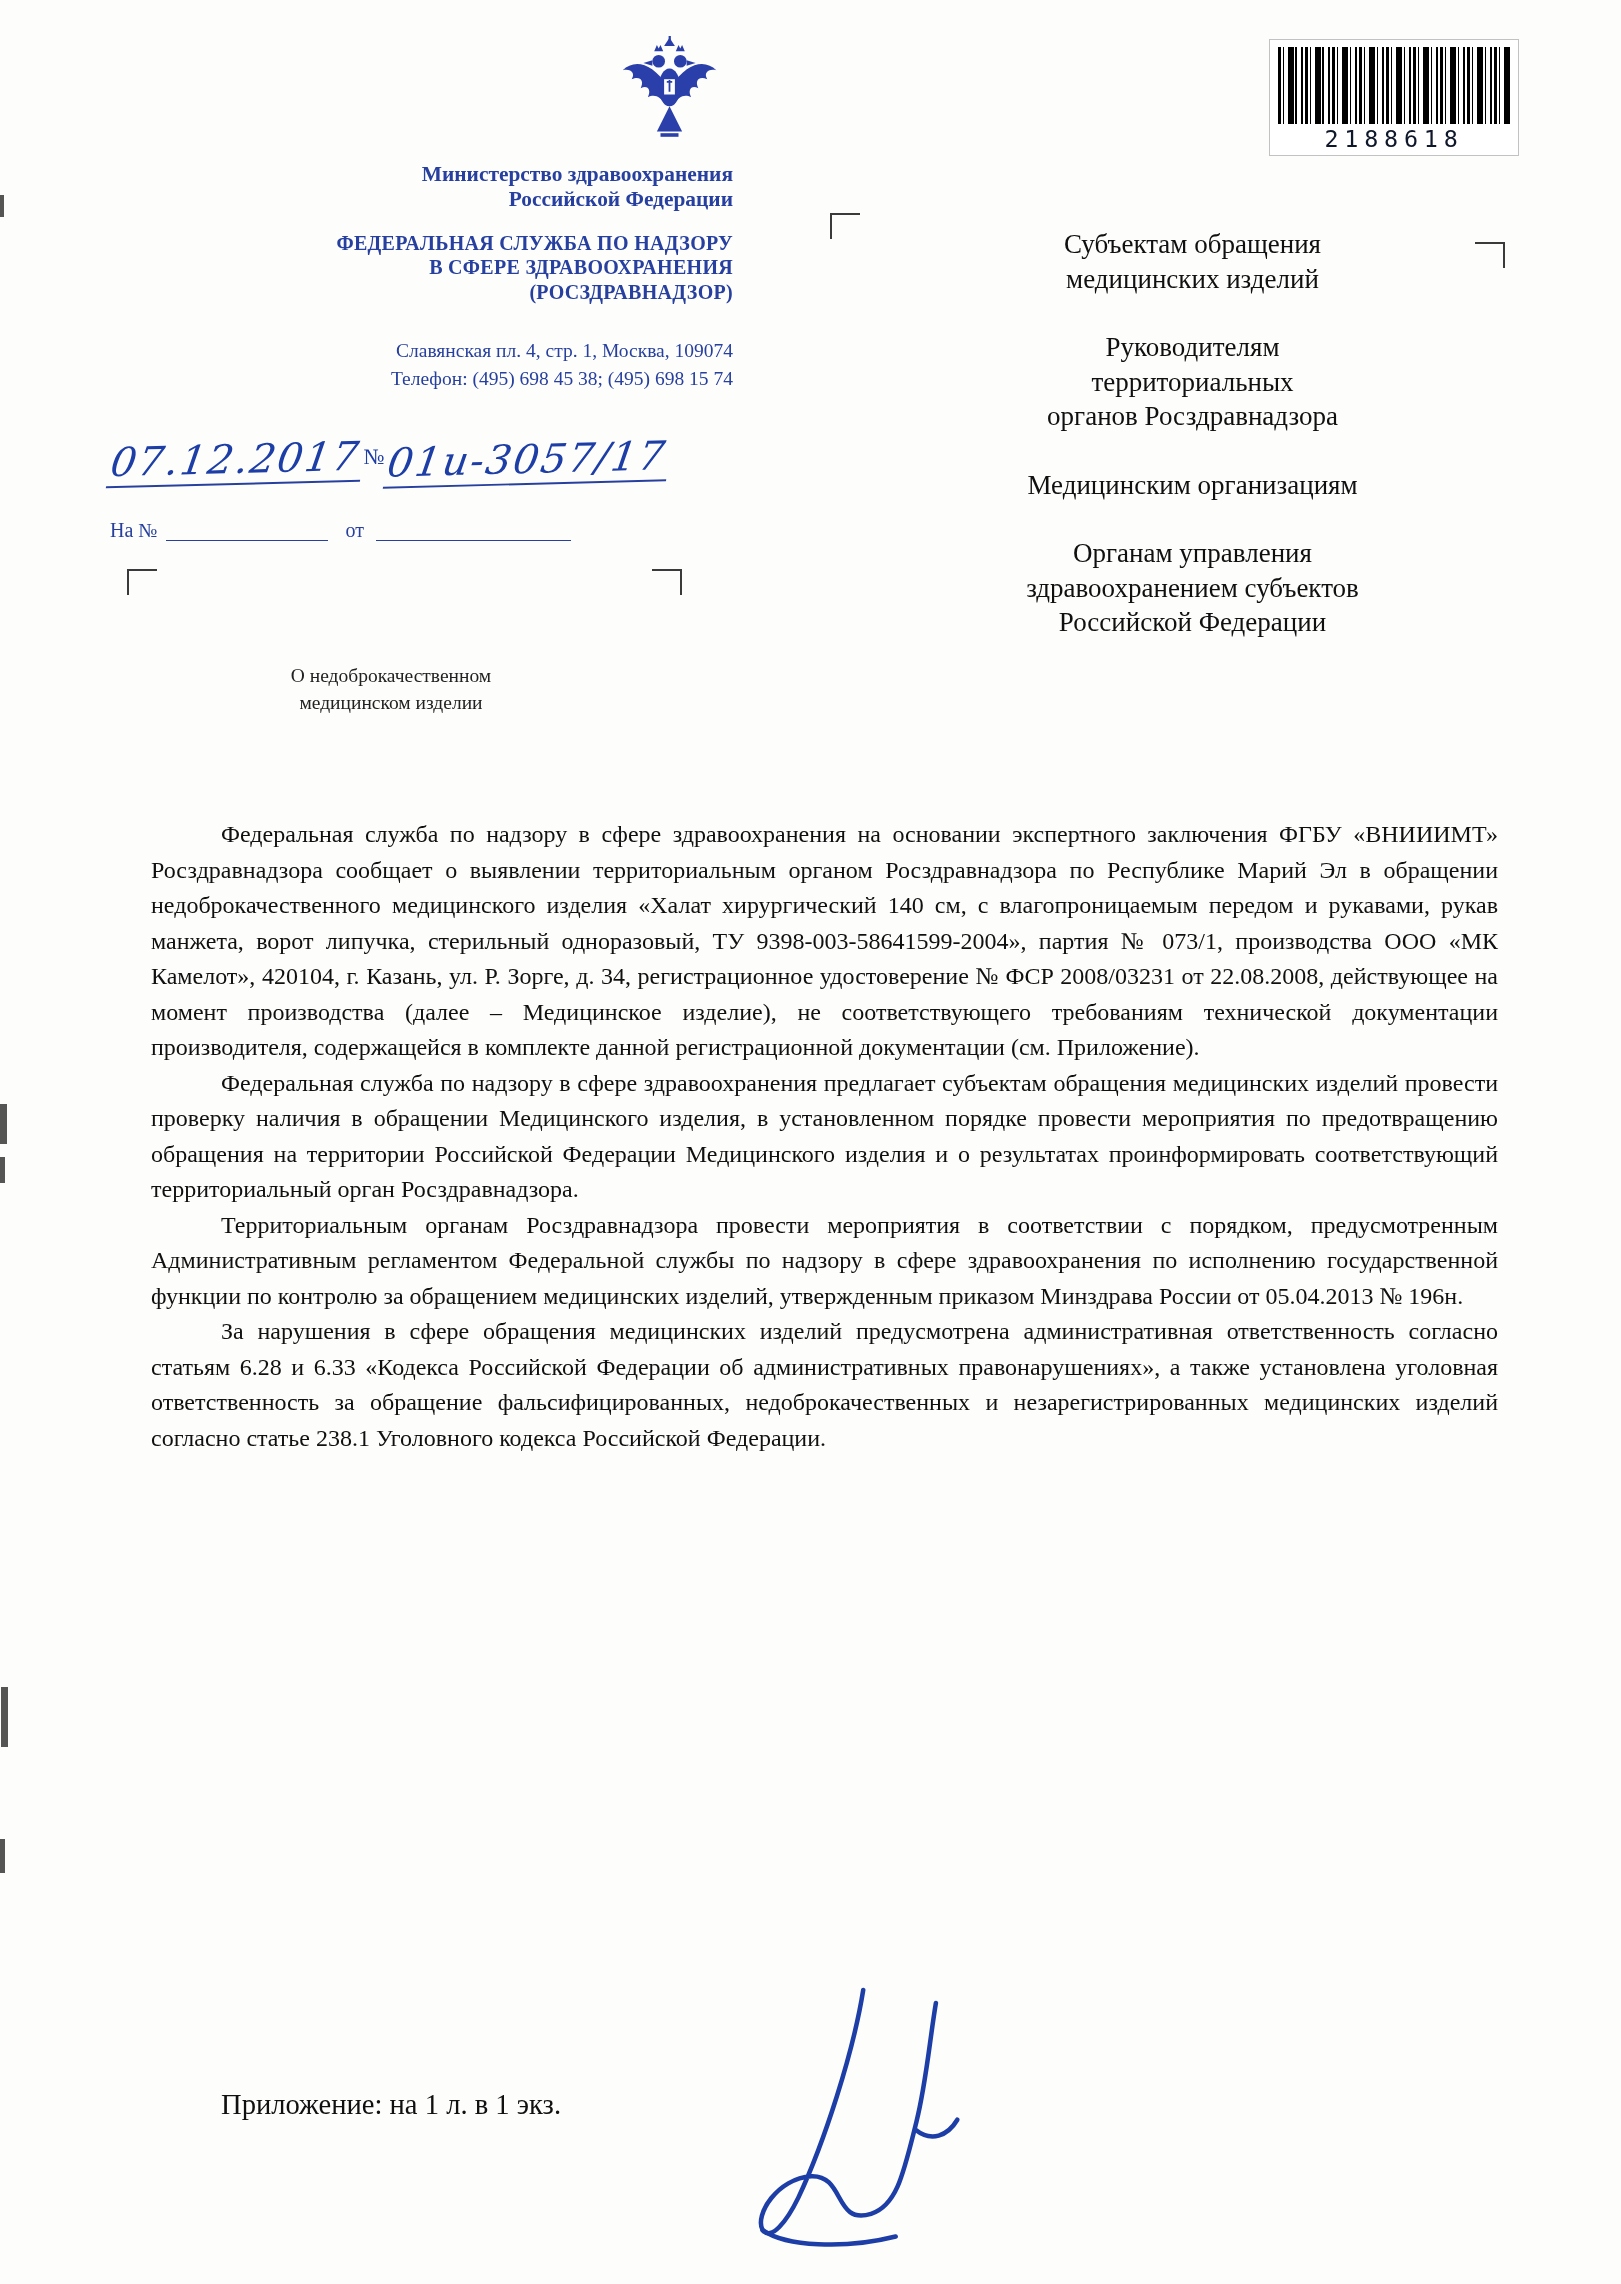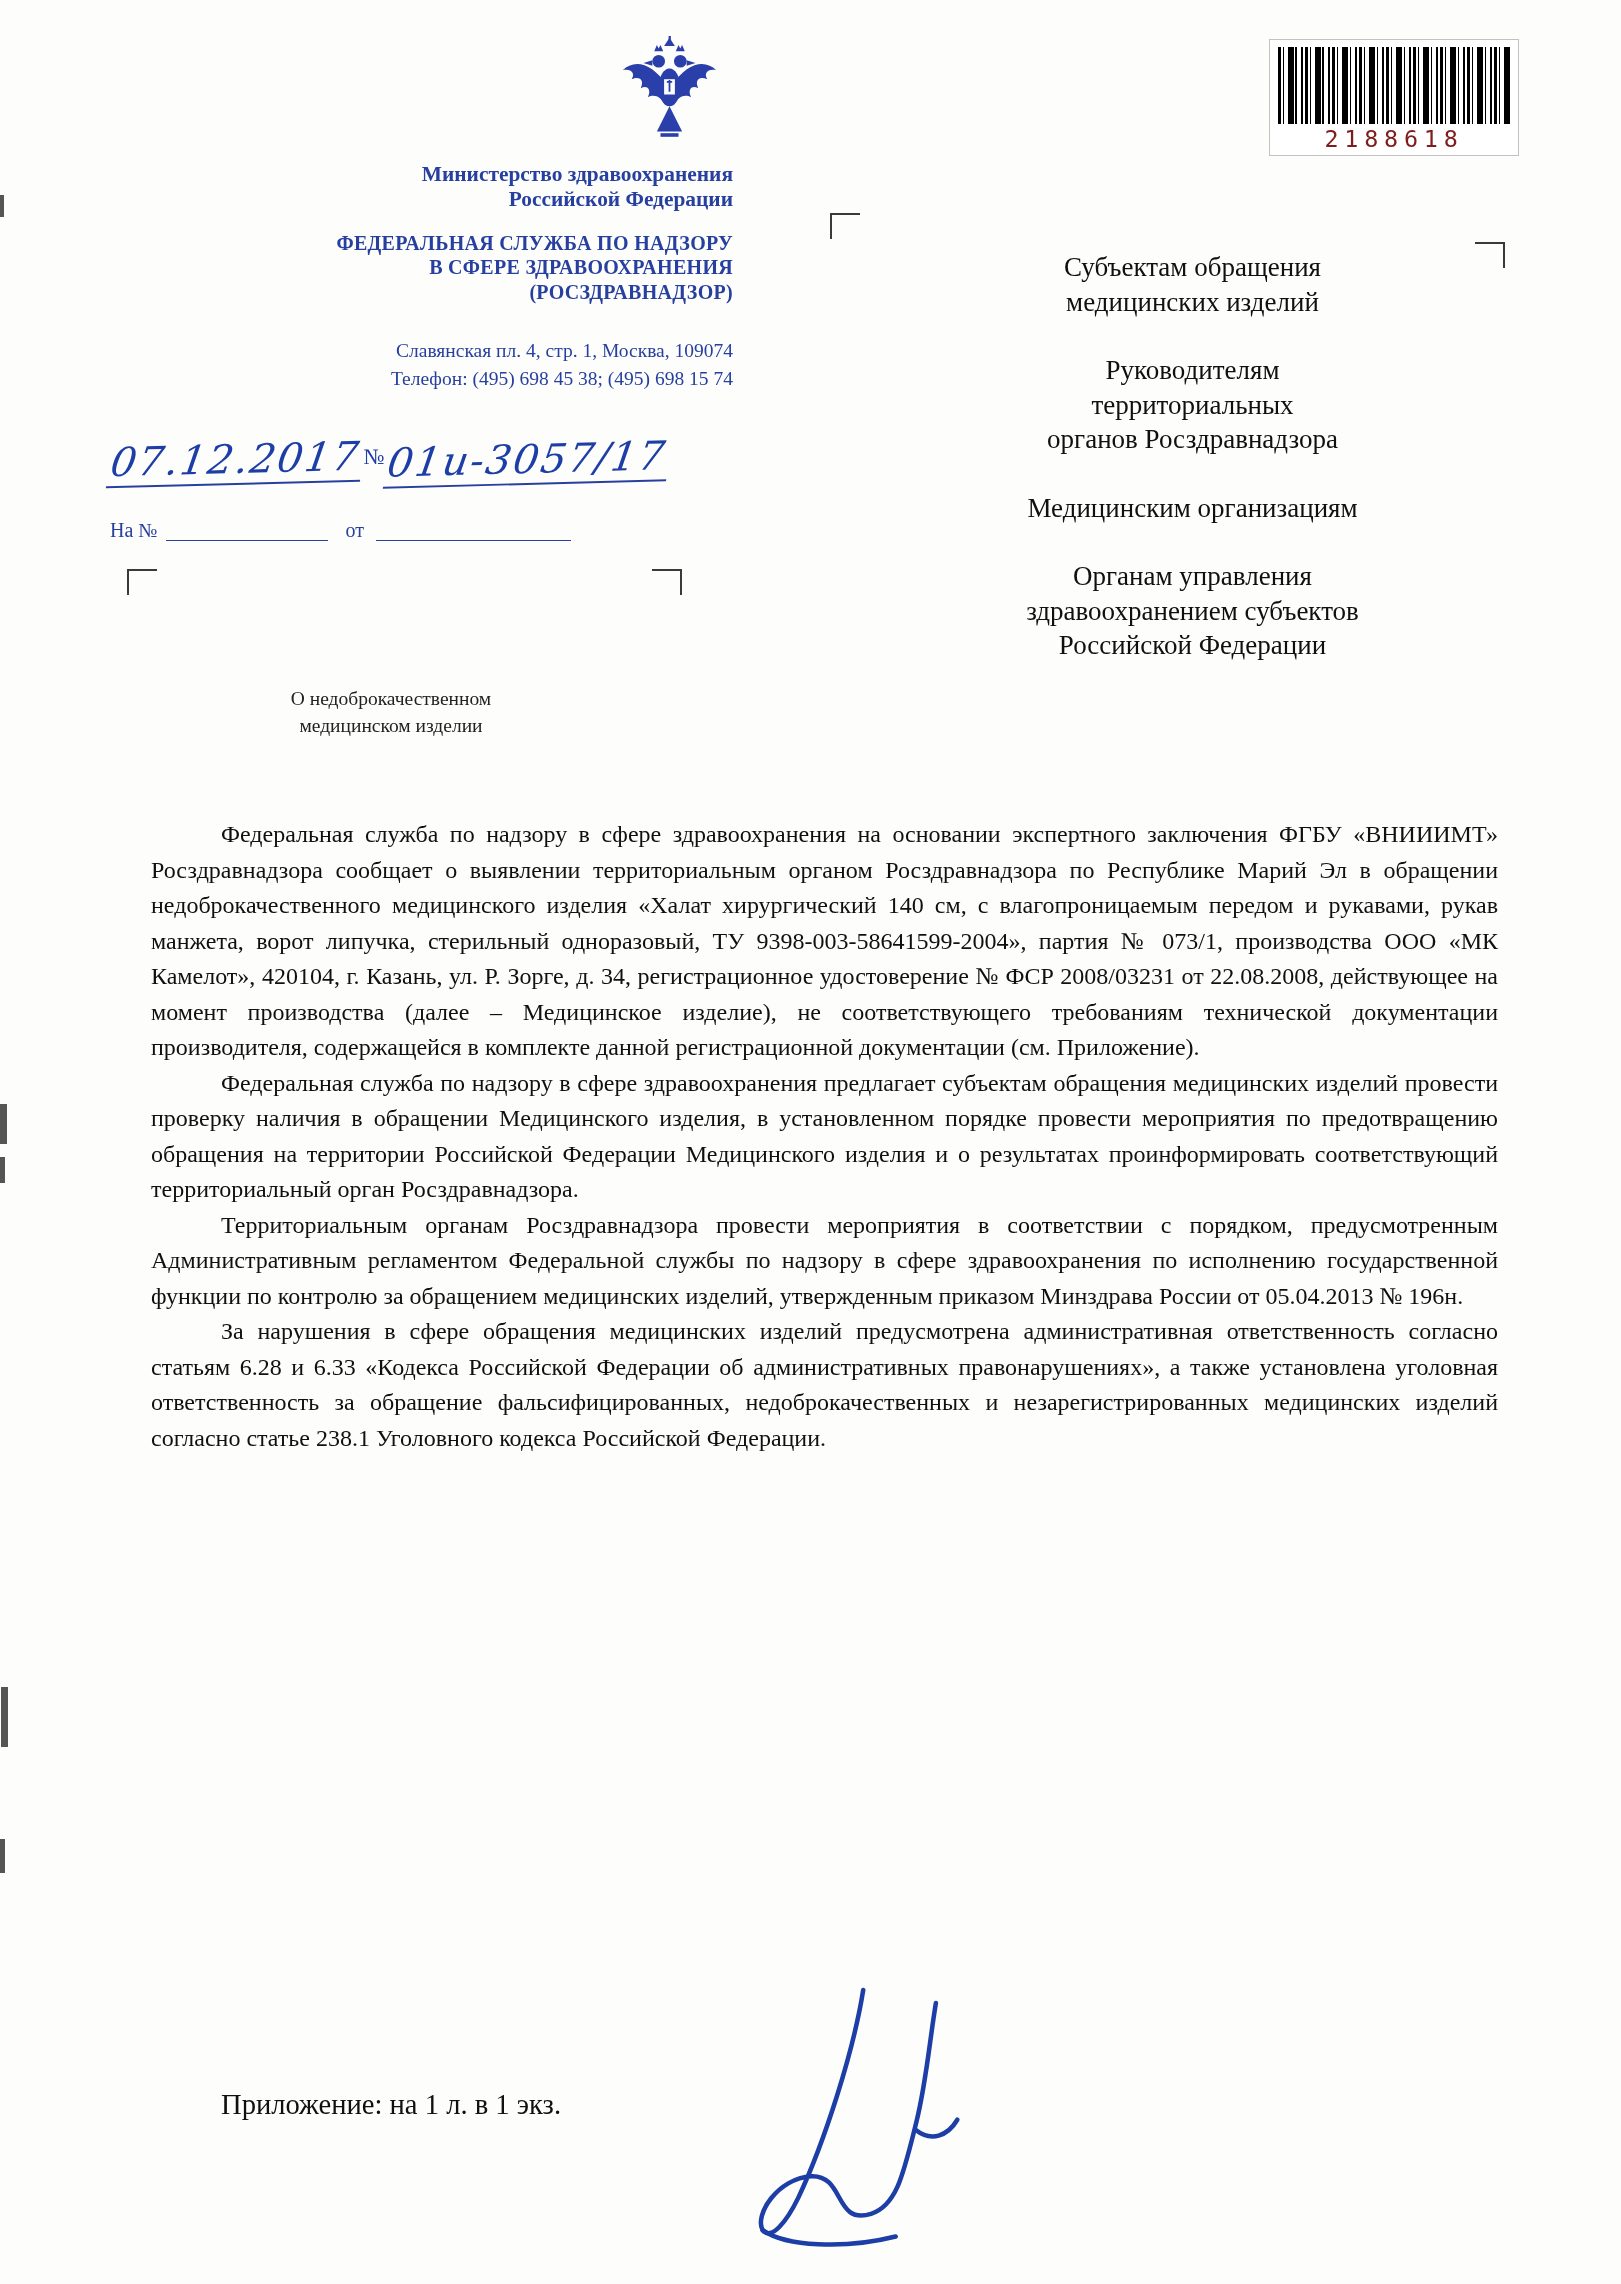--- a/index.html
+++ b/index.html
@@ -6,21 +6,21 @@
   html,body { background:#9a9a9a; }
   .page {
     position:relative;
     width:1621px; height:2284px;
     margin:0 auto;
     background:#fdfdfb;
     font-family:"Liberation Serif", serif;
     color:#151515;
     overflow:hidden;
   }
-  .preline { white-space:pre-line;margin-top:23px; }
+  .preline { white-space:pre-line; }
 
   
   .header-left {
     position:absolute; left:97px; top:36px; width:636px;
     text-align:right; color:#27409f;
   }
   .emblem { display:inline-block; width:127px; height:117px; }
   .ministry { margin-top:6.5px; font-size:21.4px; font-weight:bold; line-height:1.18; }
   .service  { margin-top:19px; font-size:20px; font-weight:bold; line-height:1.22; letter-spacing:0.3px; }
   .addr     { margin-top:34px; font-size:19.5px; line-height:1.3; }
@@ -59,21 +59,21 @@
     height:77px;
     background:repeating-linear-gradient(90deg,
       #000 0 3.2px,  #fff 3.2px 5.2px,
       #000 5.2px 6.5px, #fff 6.5px 10.4px,
       #000 10.4px 15.6px, #fff 15.6px 17.5px,
       #000 17.5px 19px, #fff 19px 23px,
       #000 23px 25px, #fff 25px 27px);
   }
   .barcode-num {
     font-family:"DejaVu Sans Mono", monospace;
-    font-size:23.4px; letter-spacing:5.8px; color:#7f1d1d; margin-top:1.3px;
+    font-size:23.4px; letter-spacing:5.8px; color:#0f172a; margin-top:1.3px;
   }
 
   
   .addressees {
     position:absolute; left:863px; top:227px; width:659px;
     text-align:center; font-size:27px; line-height:1.28; color:#101010;
   }
   .addressee { margin-bottom:34px; }
 
   

